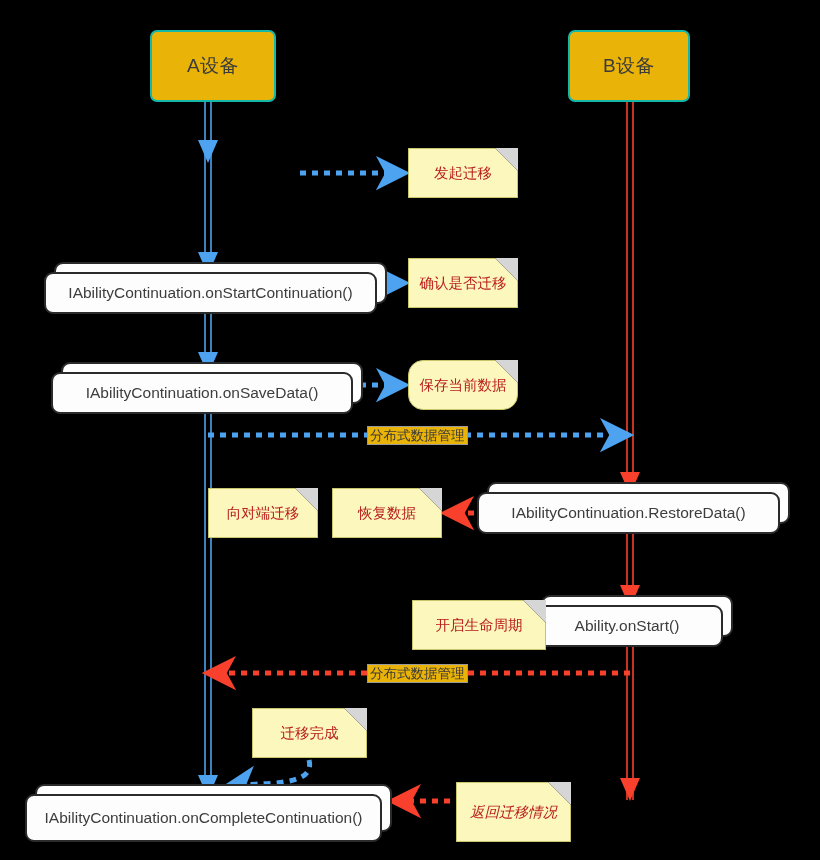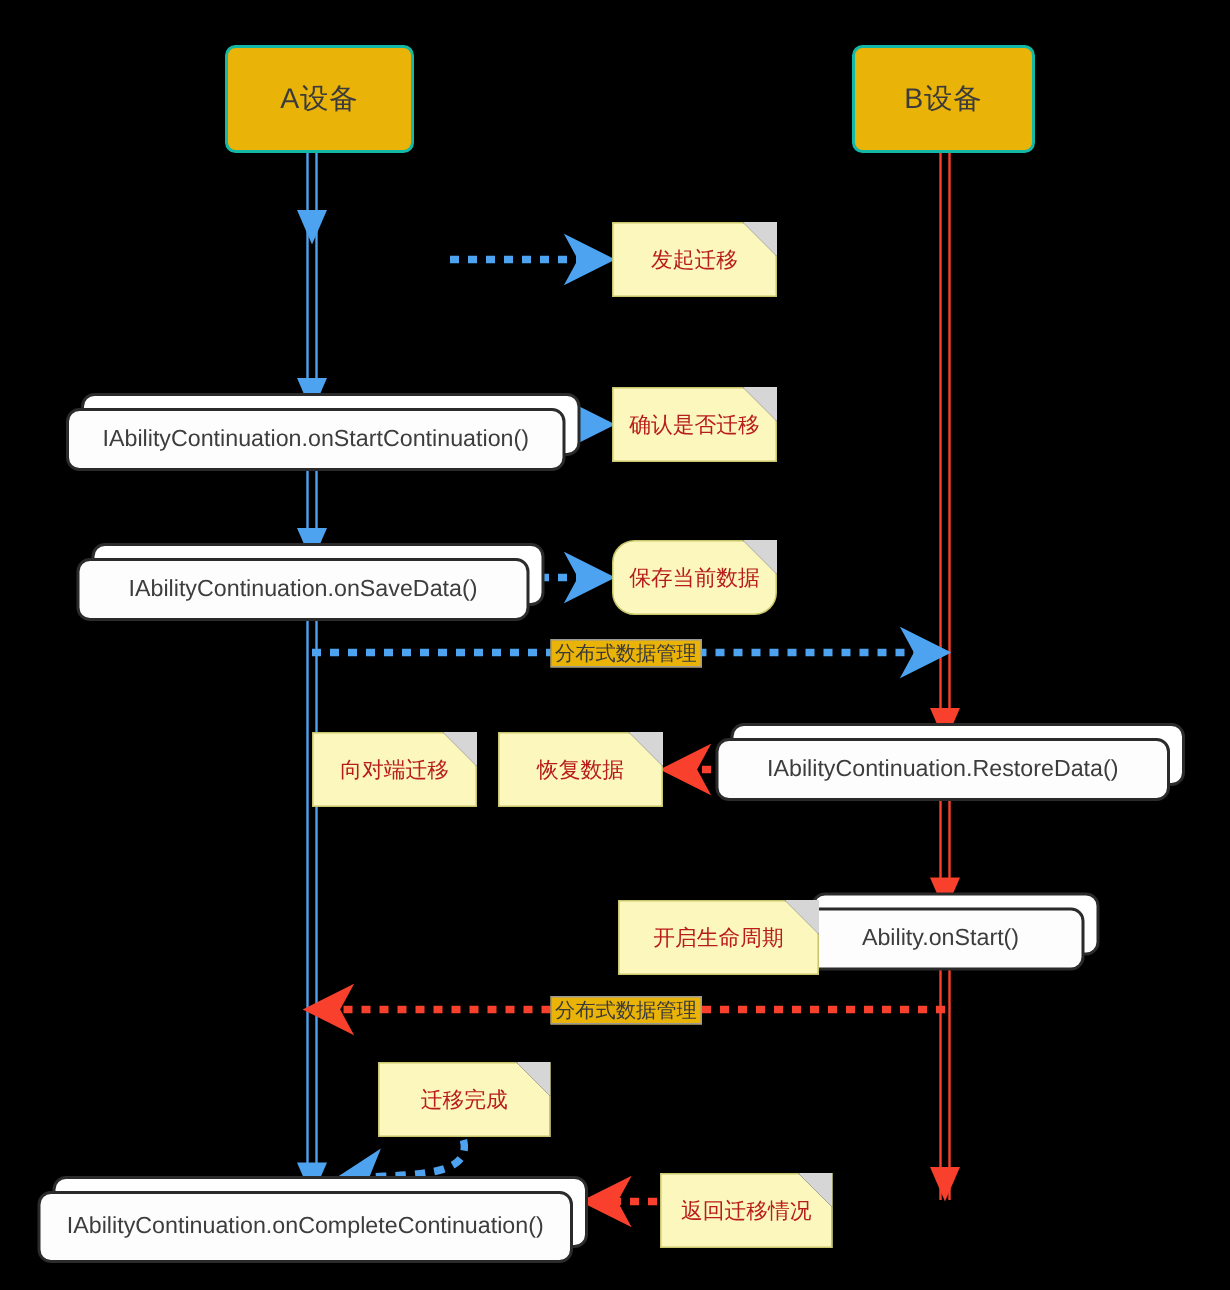--- a/index.html
+++ b/index.html
@@ -210,21 +210,21 @@
     <div class="fold"></div>
     <span>开启生命周期</span>
   </div>
 
   <div class="note" style="left:252px;top:708px;width:115px;height:50px;">
     <div class="foldmask"></div>
     <div class="fold"></div>
     <span>迁移完成</span>
   </div>
 
-  <div class="note" style="left:440px;top:782px;width:115px;height:50px;">
+  <div class="note" style="left:456px;top:782px;width:115px;height:60px;font-style:italic;">
     <div class="foldmask"></div>
     <div class="fold"></div>
     <span>返回迁移情况</span>
   </div>
 
   <div class="elabel" style="left:367px;top:426px;">分布式数据管理</div>
 
   <div class="elabel" style="left:367px;top:664px;">分布式数据管理</div>
 
 </div>

